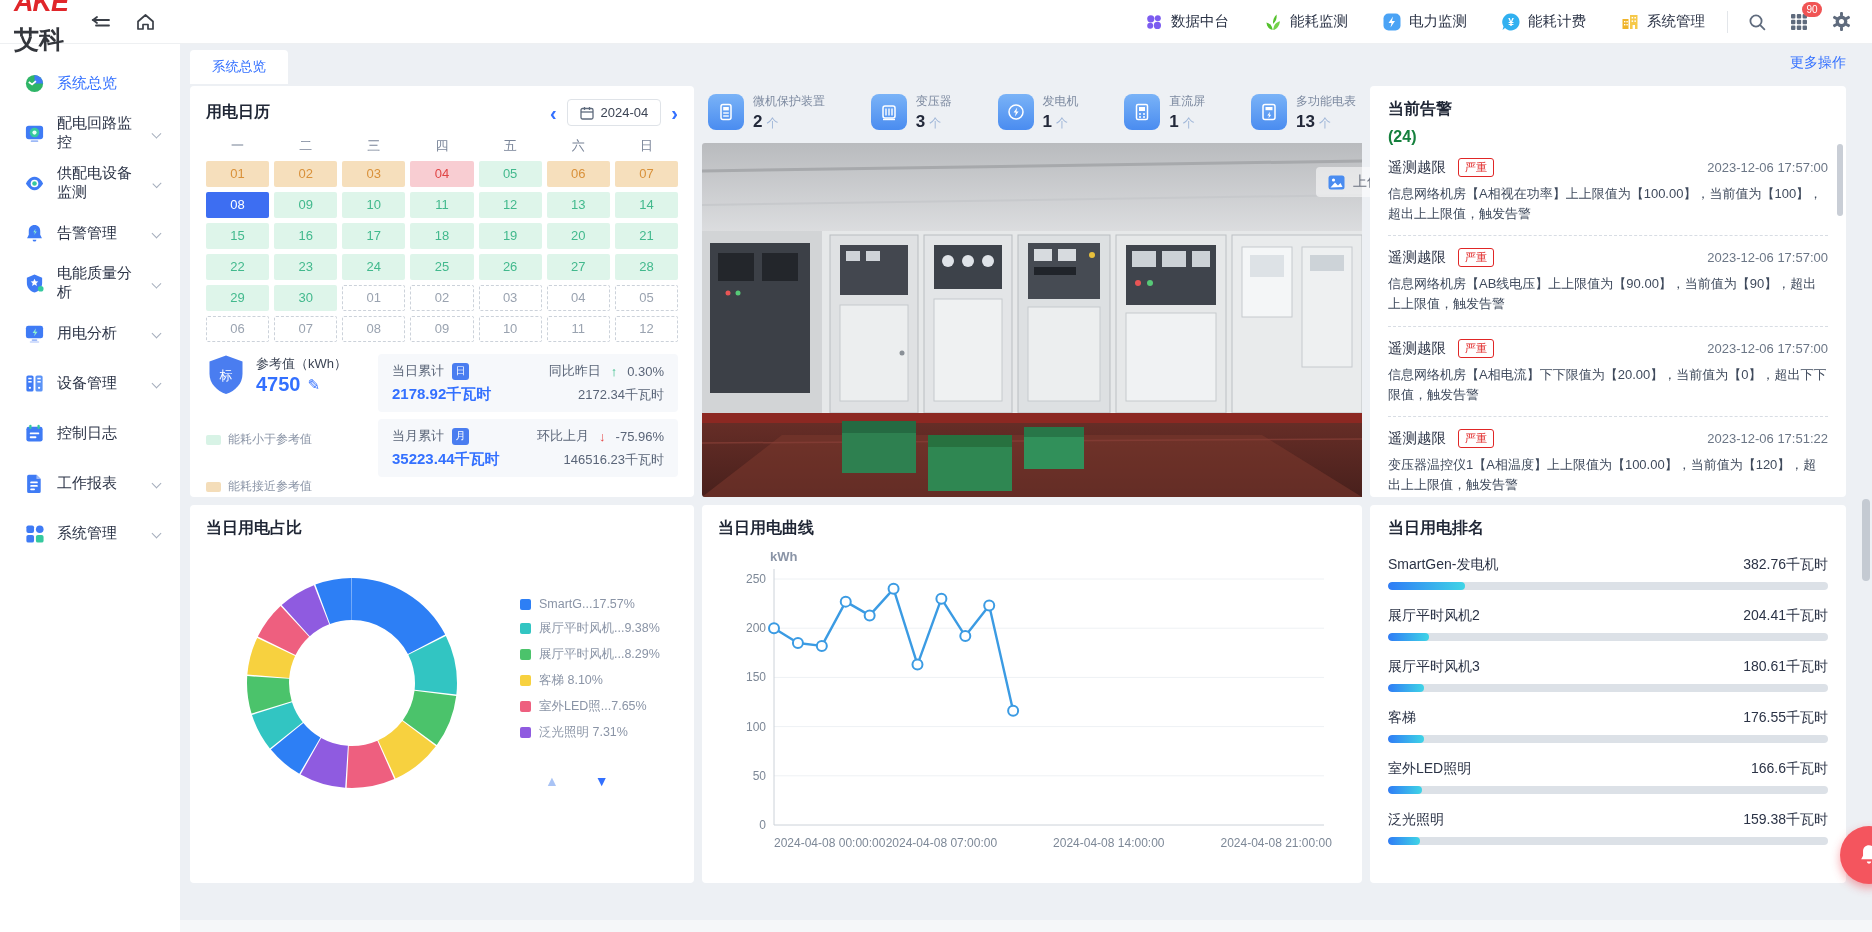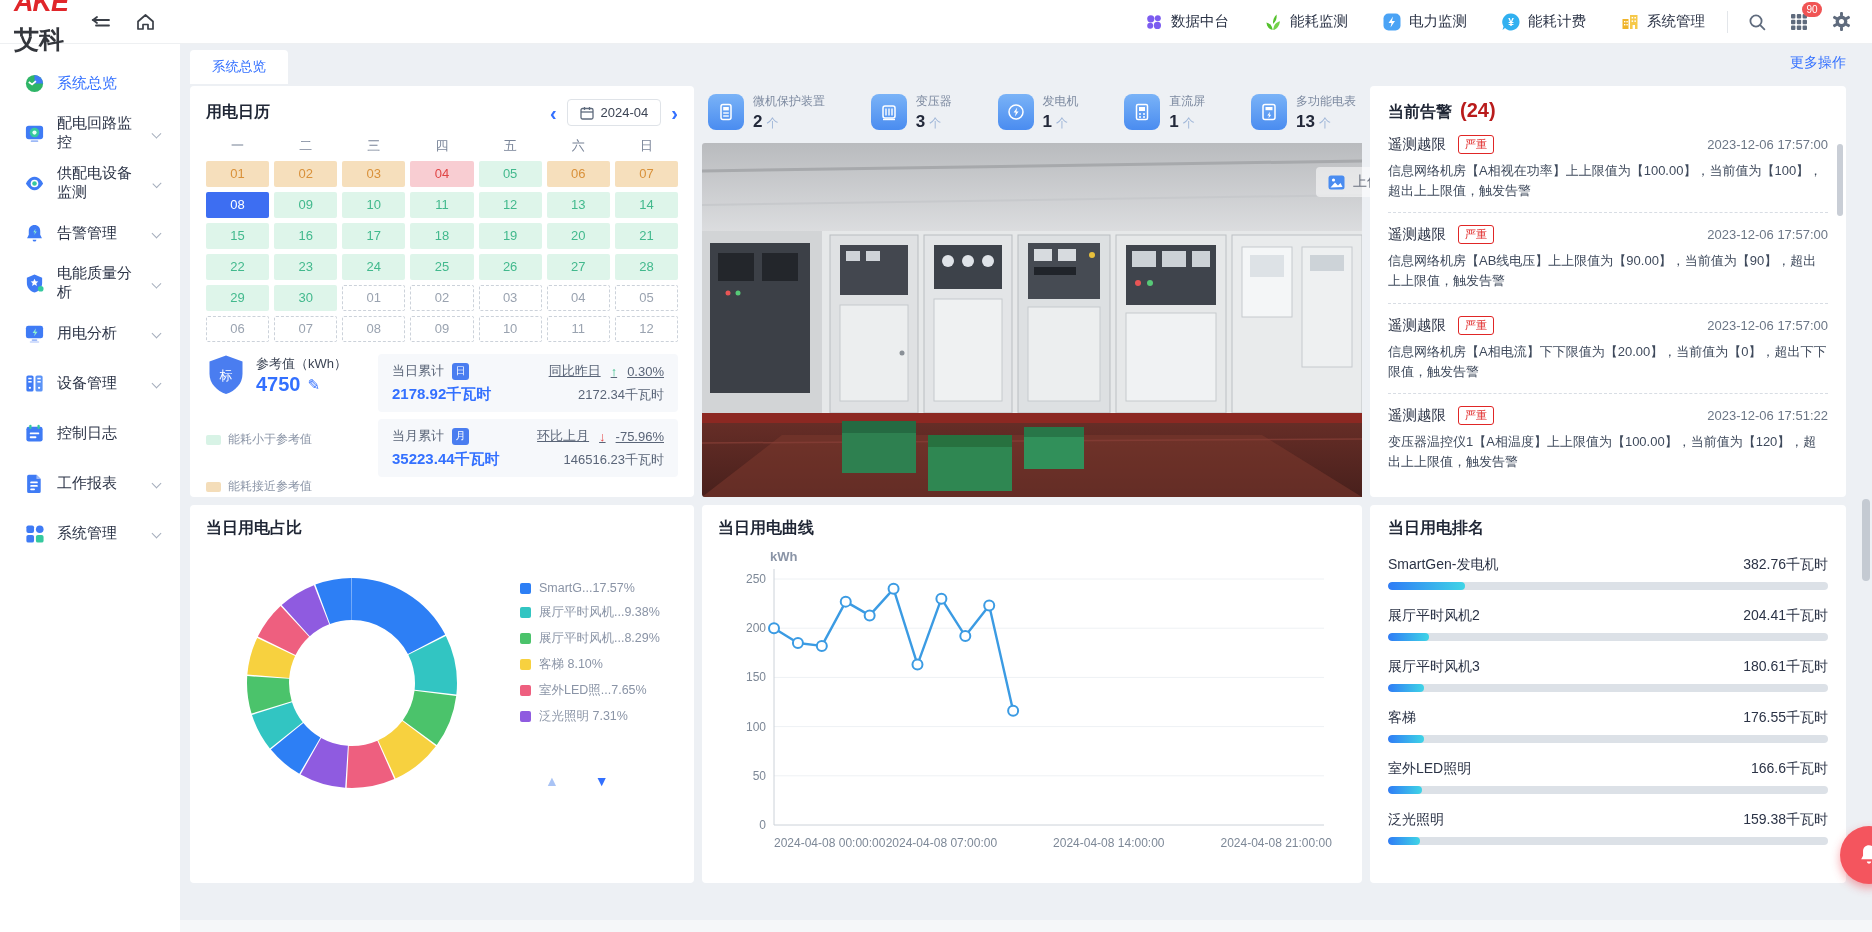--- a/index.html
+++ b/index.html
@@ -60,52 +60,52 @@
   .cal-legend { margin-top:10px; display:flex; flex-direction:column; gap:6px; }
   .leg-row { display:flex; align-items:center; gap:7px; font-size:12px; color:#8a94a6;margin-top:24px; }
   .leg-swatch { width:15px; height:10px; border-radius:2px; }
   .sw-less { background:#d8f3e6; } .sw-near { background:#f4ddb9; } .sw-over { background:#f8ccd2; }
   .sum-col { flex:1; display:flex; flex-direction:column; gap:7px; }
   .sum-panel { background:#f6f8fb; border-radius:4px; padding:8px 14px; display:flex; }
   .sum-left .lab-row { display:flex; align-items:center; gap:8px; font-size:13px; color:#5a6578; }
   .tagbox { width:17px; height:17px; background:#4a7df0; border-radius:3px; color:#fff; font-size:10px; display:flex; align-items:center; justify-content:center; }
   .sum-value { margin-top:5px; font-size:15px; font-weight:bold; color:#3370ff; }
   .sum-right { margin-left:auto; text-align:right; }
-  .cmp-row { font-size:13px; color:#5a6578; display:flex; gap:10px; justify-content:flex-end; align-items:center;text-decoration:underline; }
+  .cmp-row { font-size:13px; color:#5a6578; display:flex; gap:10px; justify-content:flex-end; align-items:center; }
   .arr-up { color:#27b77e; font-weight:bold; } .arr-down { color:#e64545; font-weight:bold; }
   .cmp-val { margin-top:6px; font-size:13px; color:#5a6578; }
 
   
   .devices { position:absolute; left:522px; top:42px; width:660px; height:52px; display:flex; justify-content:space-between; align-items:center; padding:0 6px; }
   .dev-item { display:flex; align-items:center; gap:9px; }
   .dev-icon { width:36px; height:36px; border-radius:8px; background:linear-gradient(180deg,#7ab3f7,#4a8cf0); display:flex; align-items:center; justify-content:center; }
   .dev-texts .dev-label { font-size:12px; color:#7d8aa0; }
   .dev-count-row { display:flex; align-items:baseline; gap:4px; margin-top:2px; }
   .dev-count { font-size:17px; font-weight:bold; color:#23293a; }
   .dev-unit { font-size:12px; color:#9fb6d8; }
   .photo { position:absolute; left:522px; top:99px; width:753px; height:354px; border-radius:3px; overflow:hidden; }
   .upload-badge { position:absolute; top:24px; right:34px; background:rgba(255,255,255,0.55); border-radius:4px; padding:6px 12px; display:flex; align-items:center; gap:8px; font-size:14px; color:#6b7280; cursor:pointer; }
 
   
   .alerts-card { left:1190px; top:42px; width:476px; height:411px; padding:13px 18px; overflow:hidden; }
-  .alerts-title-row { display:flex; align-items:baseline; gap:8px; }
-  .alerts-count { color:#b91c1c; font-size:20px; font-weight:bold; }
+  .alerts-title-row { display:flex; align-items:baseline; gap:8px;flex-direction:column; }
+  .alerts-count { color:#15803d; font-size:16px; font-weight:bold; }
   .alert-item { padding:12px 0 11px; border-bottom:1px dashed #d8dde4; }
   .alert-item:last-child { border-bottom:none; }
   .al-head { display:flex; align-items:center; }
   .al-type { font-size:14.5px; color:#2b3346; }
   .badge-sev { margin-left:12px; border:1px solid #e02626; color:#e02626; font-size:11px; padding:1px 6px; border-radius:3px; }
   .al-time { margin-left:auto; font-size:13px; color:#6b7686; }
   .al-msg { margin-top:7px; font-size:13px; color:#3f4a5c; line-height:1.55; }
   .al-scrollbar { position:absolute; right:3px; top:58px; width:6px; height:72px; background:#c9ced6; border-radius:3px; cursor:pointer; }
 
   
   .pie-card { left:10px; top:461px; width:504px; height:378px; padding:13px 16px; }
   .pie-wrap { position:absolute; left:36px; top:52px; }
-  .pie-legend { position:absolute; left:330px; top:76px; display:flex; flex-direction:column; gap:9px; }
+  .pie-legend { position:absolute; left:330px; top:92px; display:flex; flex-direction:column; gap:9px; }
   .pl-row { display:flex; align-items:center; gap:8px; font-size:12.5px; color:#8a94a6; }
   .pl-sw { width:11px; height:11px; border-radius:2px; flex:0 0 auto; }
   .pl-arrows { position:absolute; left:355px; top:268px; display:flex; gap:36px; font-size:14px; }
   .arr-pg-up { color:#a9c3f5; cursor:pointer; } .arr-pg-dn { color:#3370ff; cursor:pointer; }
 
   
   .line-card { left:522px; top:461px; width:660px; height:378px; padding:13px 16px; }
 
   
   .rank-card { left:1190px; top:461px; width:476px; height:378px; padding:13px 18px 10px; }

